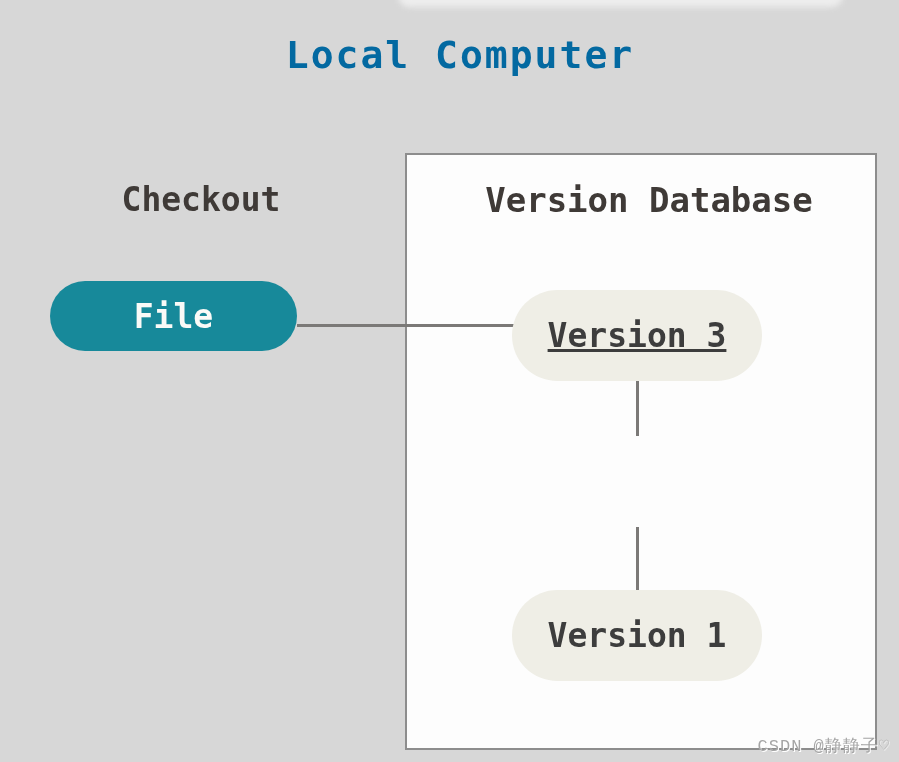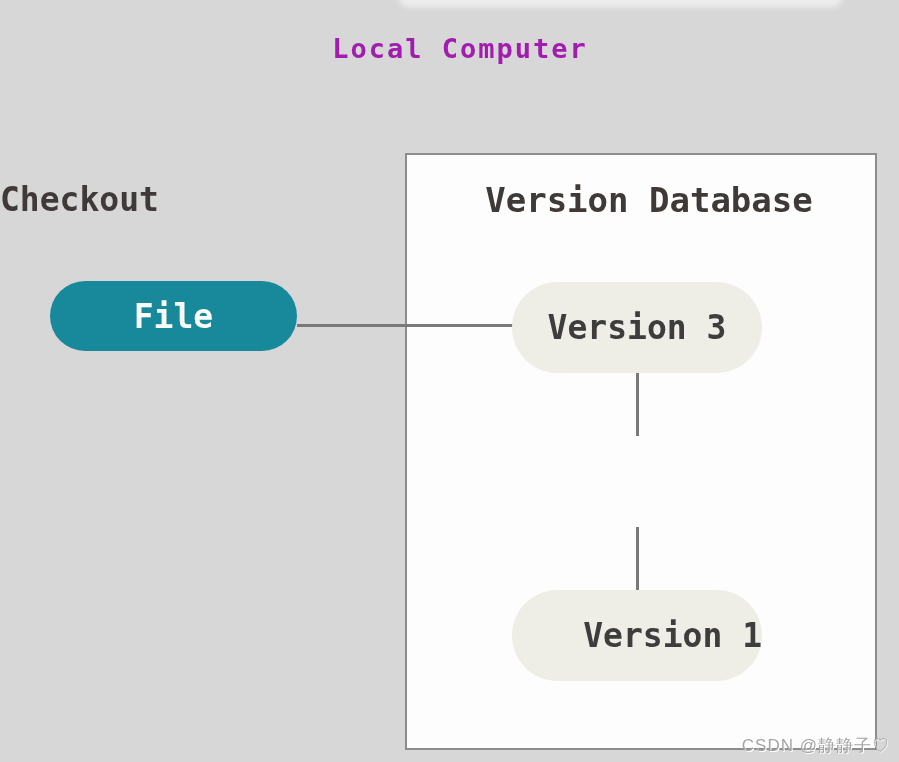--- a/index.html
+++ b/index.html
@@ -25,34 +25,35 @@
     border-radius: 12px;
     filter: blur(3px);
     opacity: 0.85;
   }
   .diagram-title {
     position: absolute;
     left: 20px;
     top: 33px;
     width: 880px;
     text-align: center;
-    font-size: 27px;
+    font-size: 38px;
     font-weight: bold;
-    color: #a21caf;
+    color: #0369a1;
     letter-spacing: 2px;
   }
   .checkout-label {
     position: absolute;
     left: 0;
     top: 180px;
     width: 342px;
-    text-align: left;
+    text-align: center;
     font-size: 33px;
     font-weight: bold;
     color: #3f3a37;
+    padding-left: 30px;
   }
   .version-db-box {
     position: absolute;
     left: 405px;
     top: 153px;
     width: 468px;
     height: 593px;
     background: #fdfdfd;
     border: 2px solid #8d8d8d;
     box-sizing: content-box;
@@ -84,23 +85,23 @@
     background: #17899a;
     color: #fafaf7;
   }
   .pill-version {
     left: 512px;
     width: 250px;
     height: 91px;
     background: #efeee6;
     color: #3d3d3d;
   }
-  .pill-v3 { top: 282px; }
+  .pill-v3 { top: 290px; text-decoration: underline; }
   .pill-v2 { top: 436px; }
-  .pill-v1 { top: 590px; justify-content: flex-end; }
+  .pill-v1 { top: 590px; }
   .connector {
     position: absolute;
     background: #7b7977;
   }
   .connector-h {
     left: 297px;
     top: 324px;
     width: 217px;
     height: 3px;
   }
@@ -113,21 +114,21 @@
   .connector-v2 {
     left: 636px;
     top: 527px;
     width: 3px;
     height: 63px;
   }
   .watermark {
     position: absolute;
     right: 9px;
     bottom: 5px;
-    font-family: Liberation Sans, sans-serif;
+    font-family: Liberation Mono, monospace;
     font-size: 17px;
     color: #a5a5a5;
     text-shadow: 1px 1px 0 #ffffff;
     letter-spacing: 1px;
   }
 </style>
 </head>
 <body>
 
 <div class="canvas">

